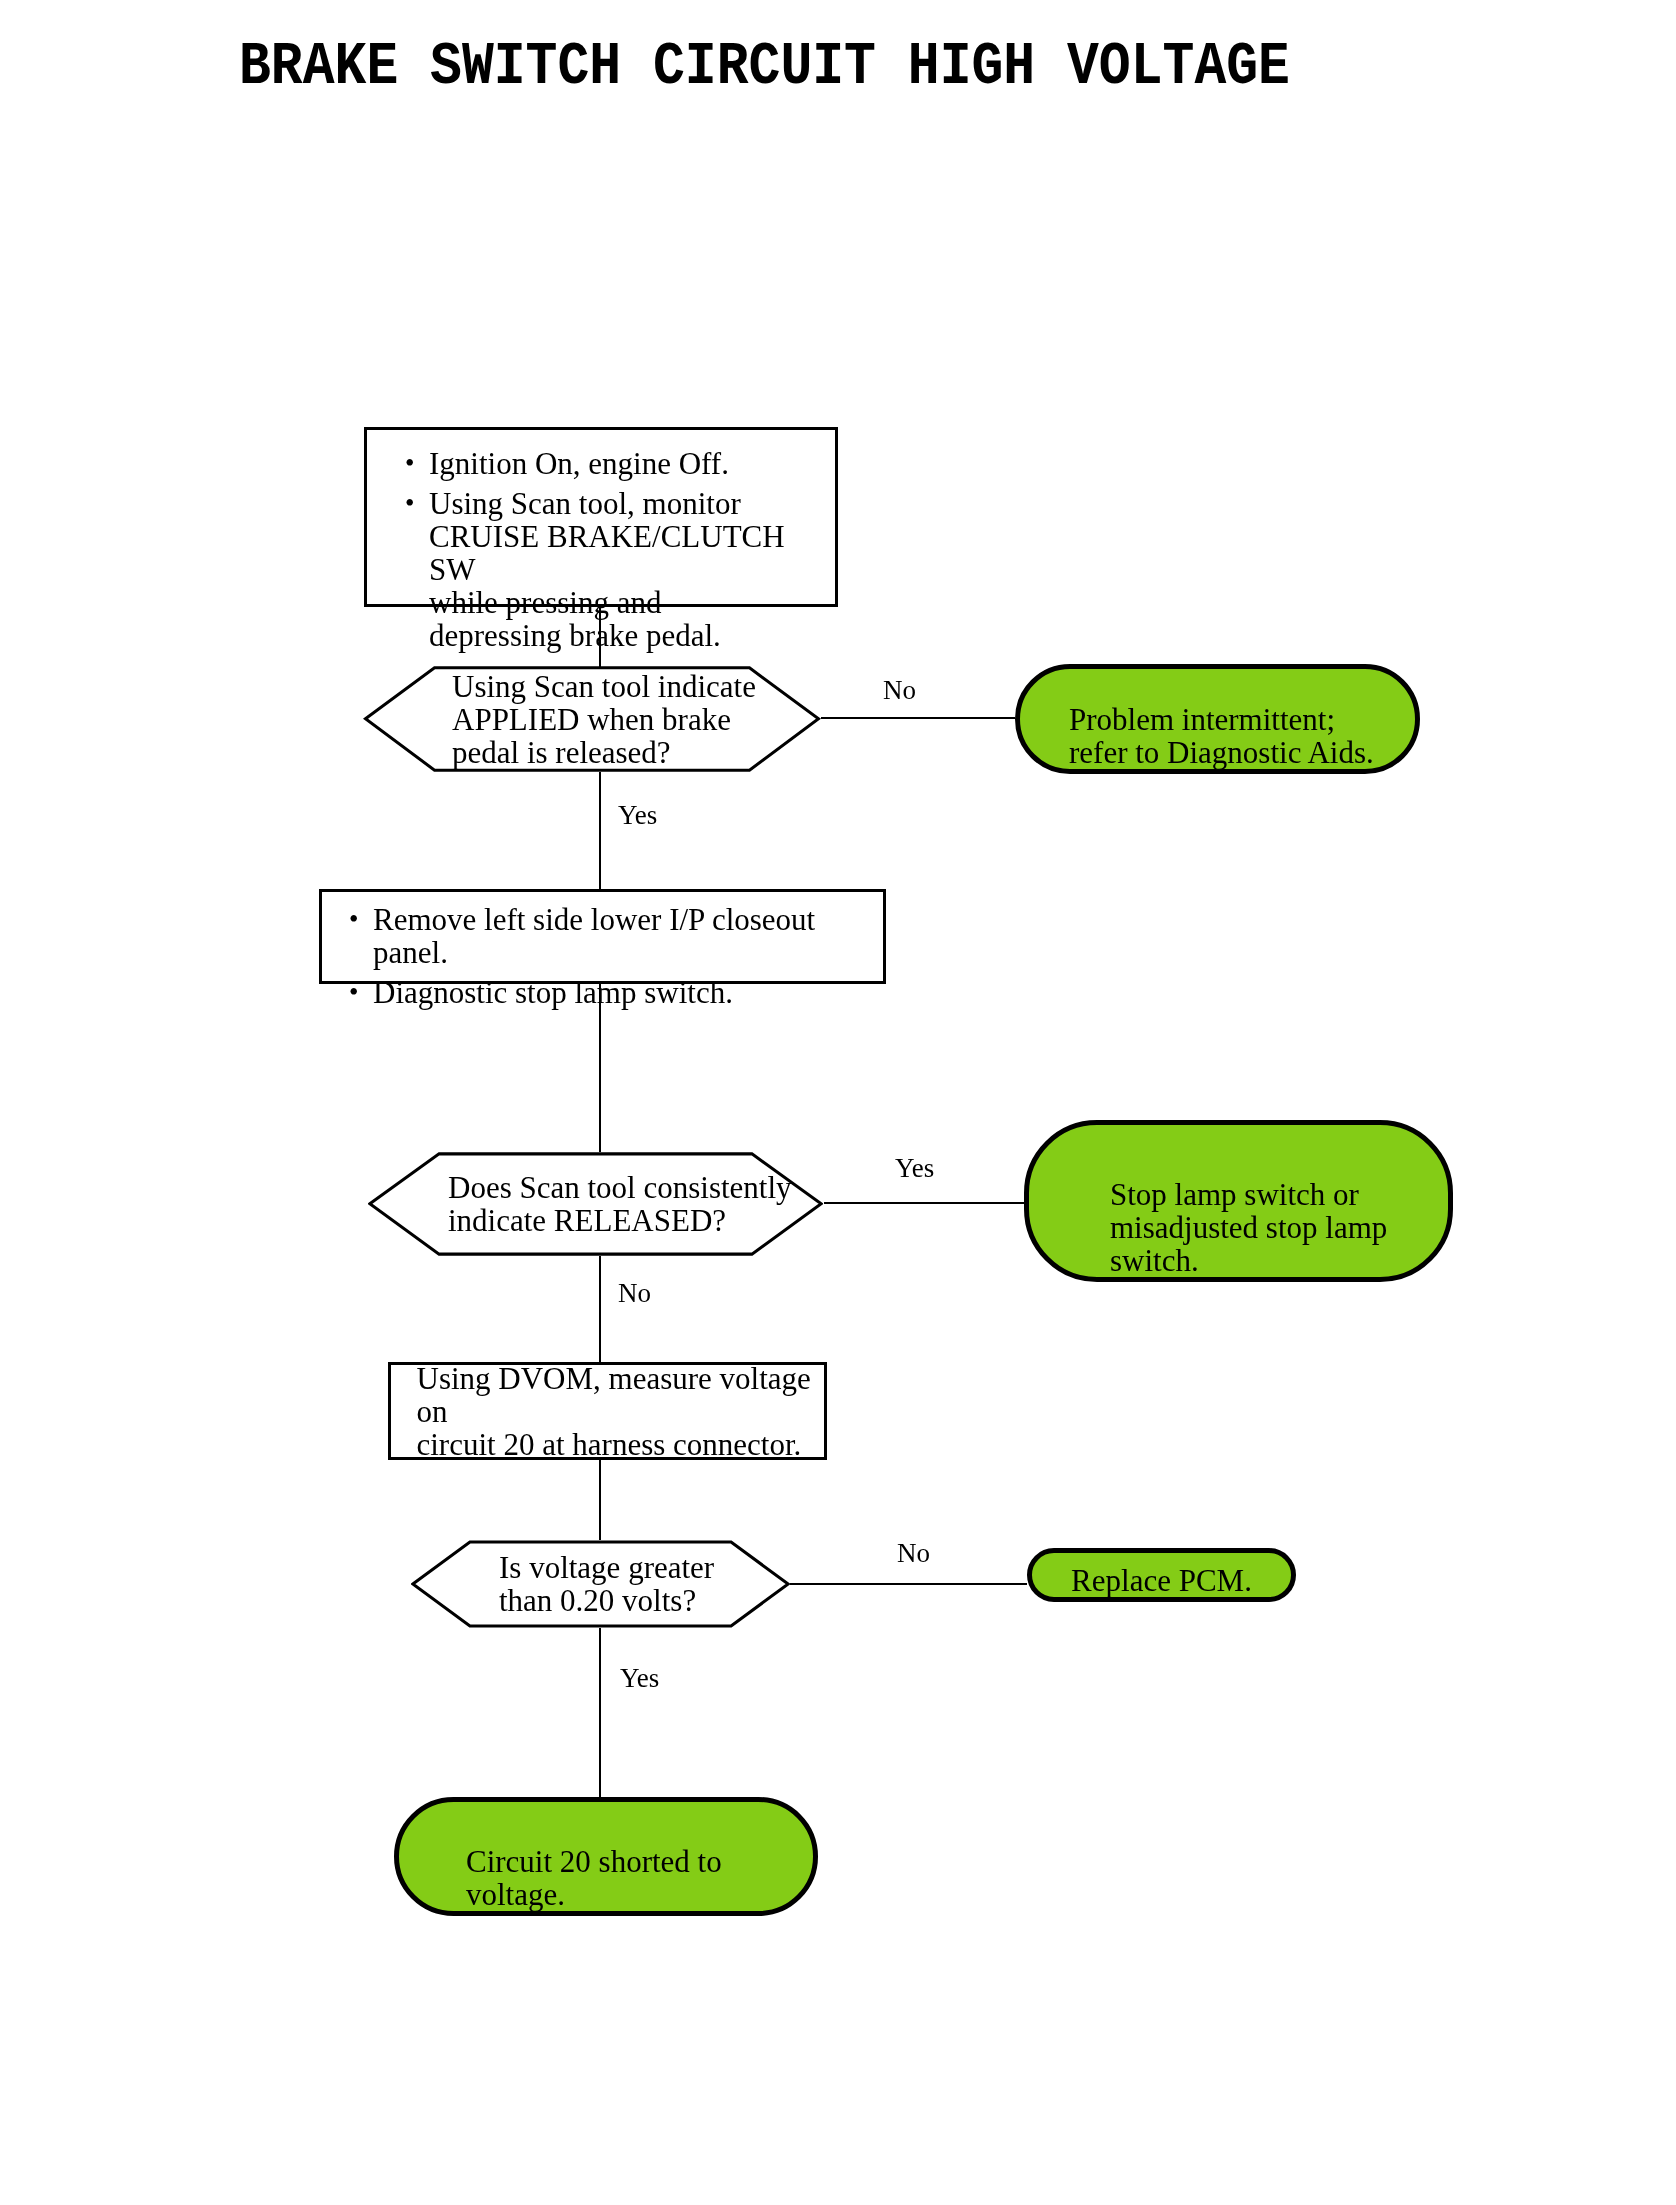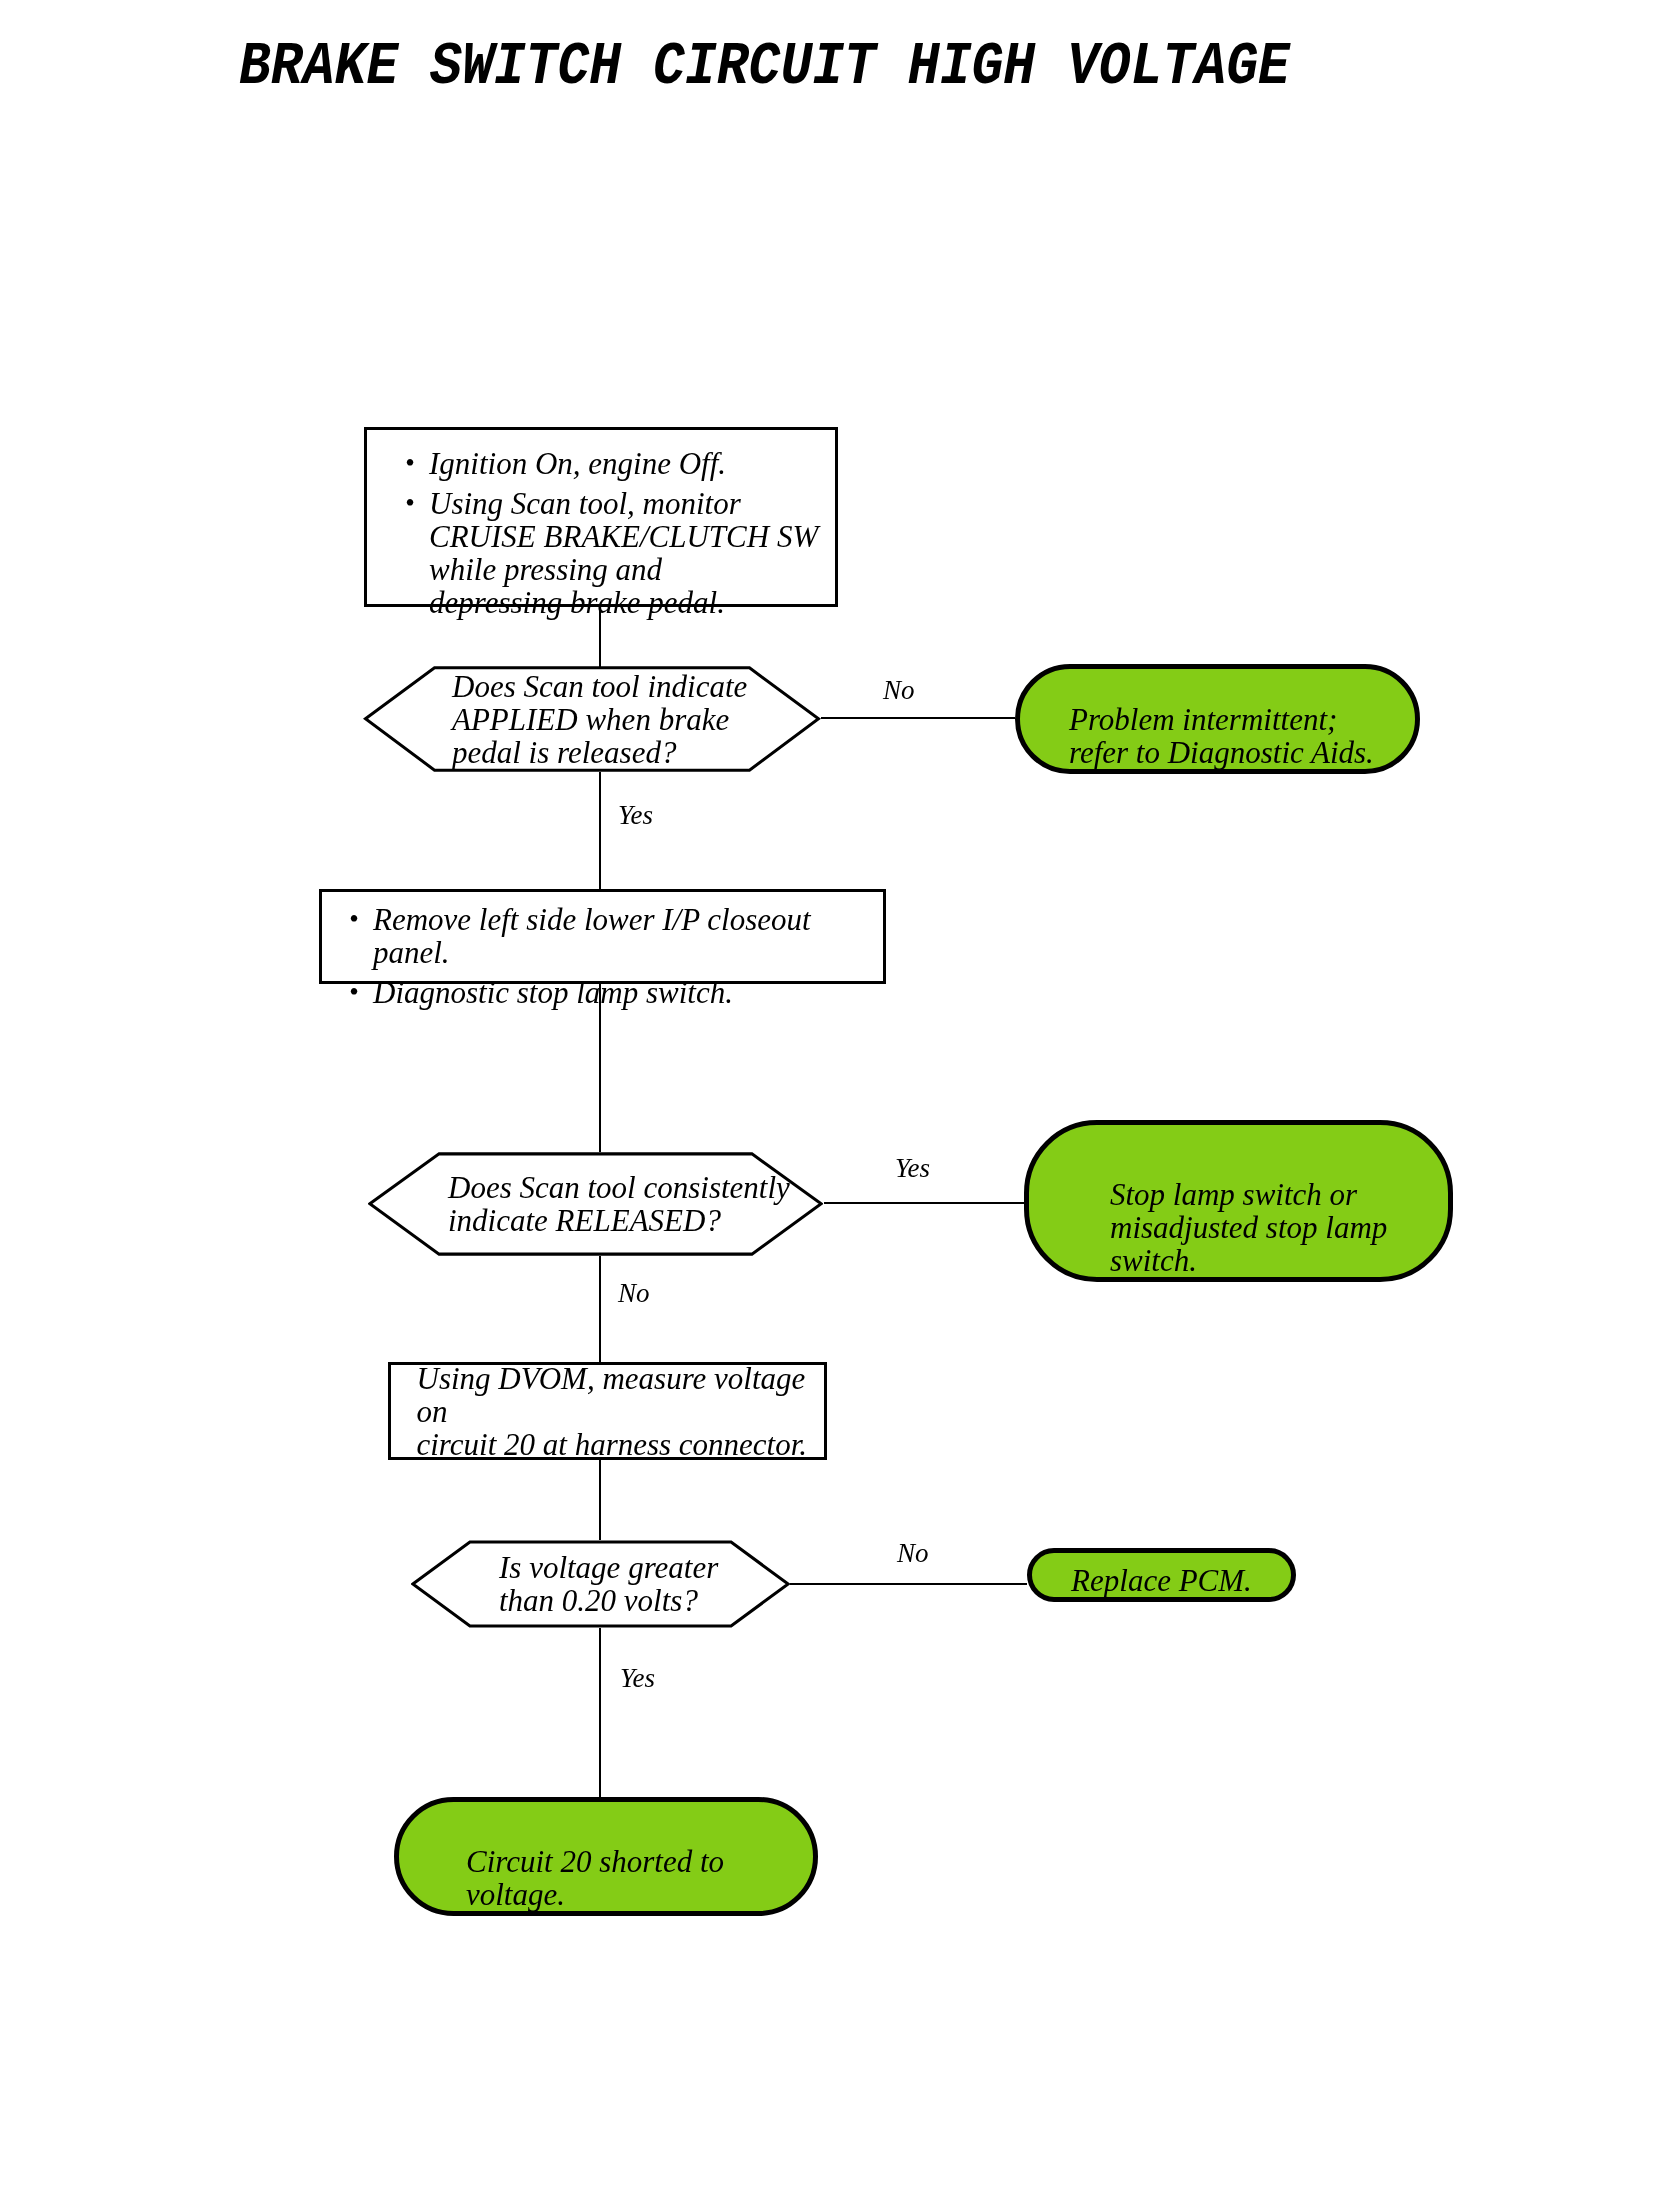--- a/index.html
+++ b/index.html
@@ -3,21 +3,20 @@
 <meta charset="utf-8">
 <style>
   html,body{margin:0;padding:0;background:#ffffff;}
   #page{
     position:relative;
     width:1676px;height:2205px;
     background:#ffffff;
     color:#000;
     font-family:"Liberation Serif","DejaVu Serif",serif;
     overflow:hidden;
-    font-style:italic;
   }
   .abs{position:absolute;}
   #title{
     position:absolute;
     left:239px;top:36px;
     margin:0;
     font-family:"Liberation Mono","DejaVu Sans Mono",monospace;
     font-weight:bold;
     font-size:61px;
     line-height:61px;
@@ -91,21 +90,21 @@
 while pressing and
 depressing brake pedal.</span>
       </div>
     </div>
   </div>
 
   <div class="abs hexwrap" style="left:363px;top:666px;width:458px;height:106px">
     <svg width="458" height="106" viewBox="0 0 754 175">
       <polygon points="3,87 117,3 637,3 751,87 637,172 117,172" fill="#ffffff" stroke="#000000" stroke-width="5"></polygon>
     </svg>
-    <div class="hextxt txt" style="left:89px">Does Scan tool indicate
+    <div class="hextxt txt" style="left:89px">Using Scan tool indicate
 APPLIED when brake
 pedal is released?</div>
   </div>
 
   <div class="abs oval" style="left:1015px;top:664px;width:405px;height:110px;border-radius:55px;padding-left:49px">
     <div class="txt">Problem intermittent;
 refer to Diagnostic Aids.</div>
   </div>
 
   <div class="abs box" style="left:319px;top:889px;width:567px;height:95px;padding:11px 9px 0 27px">

